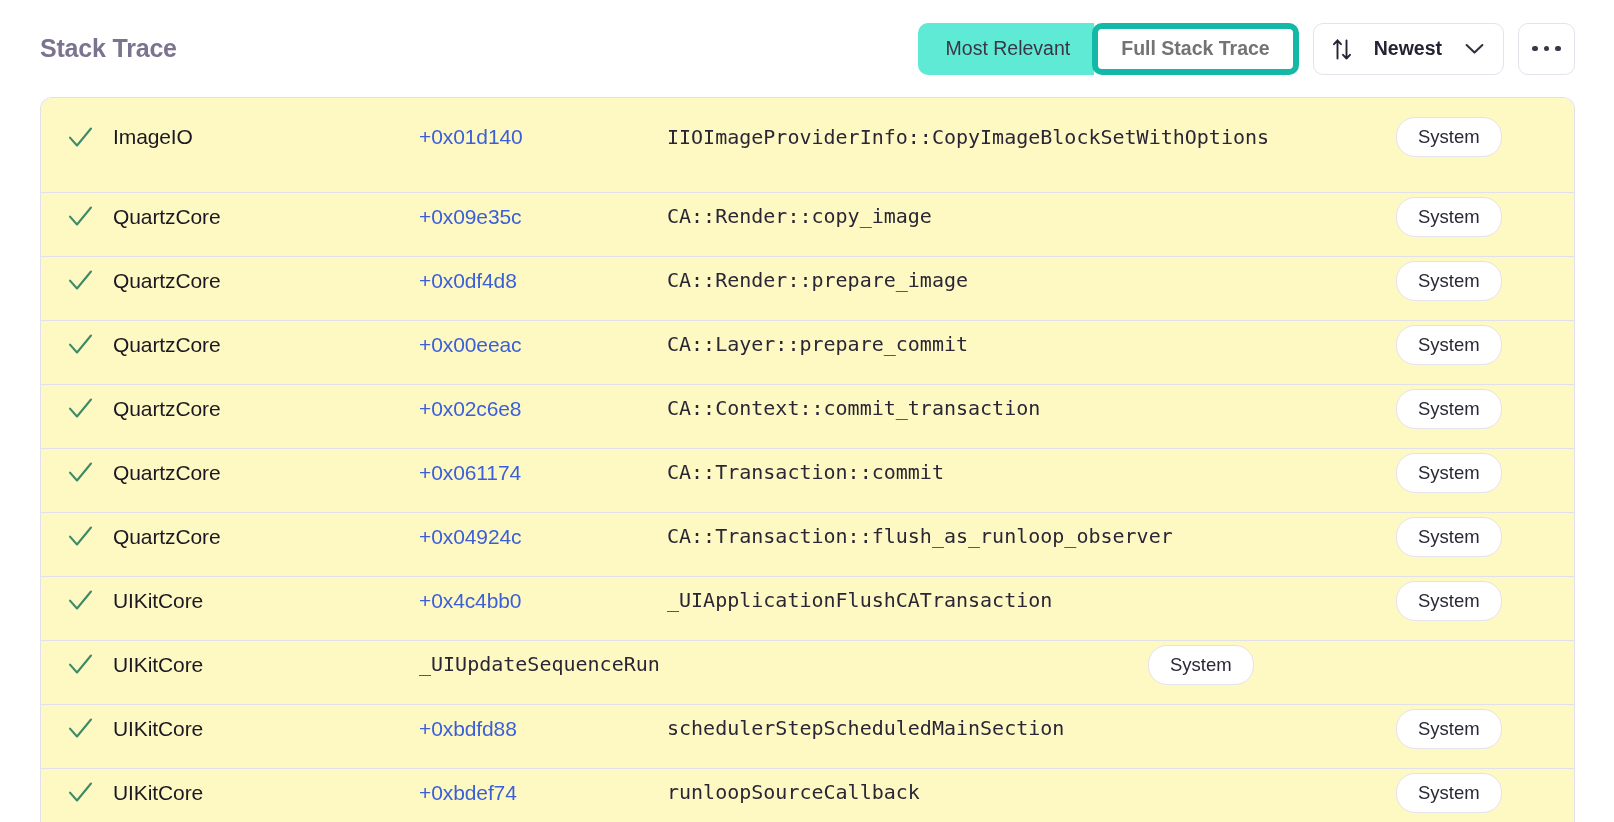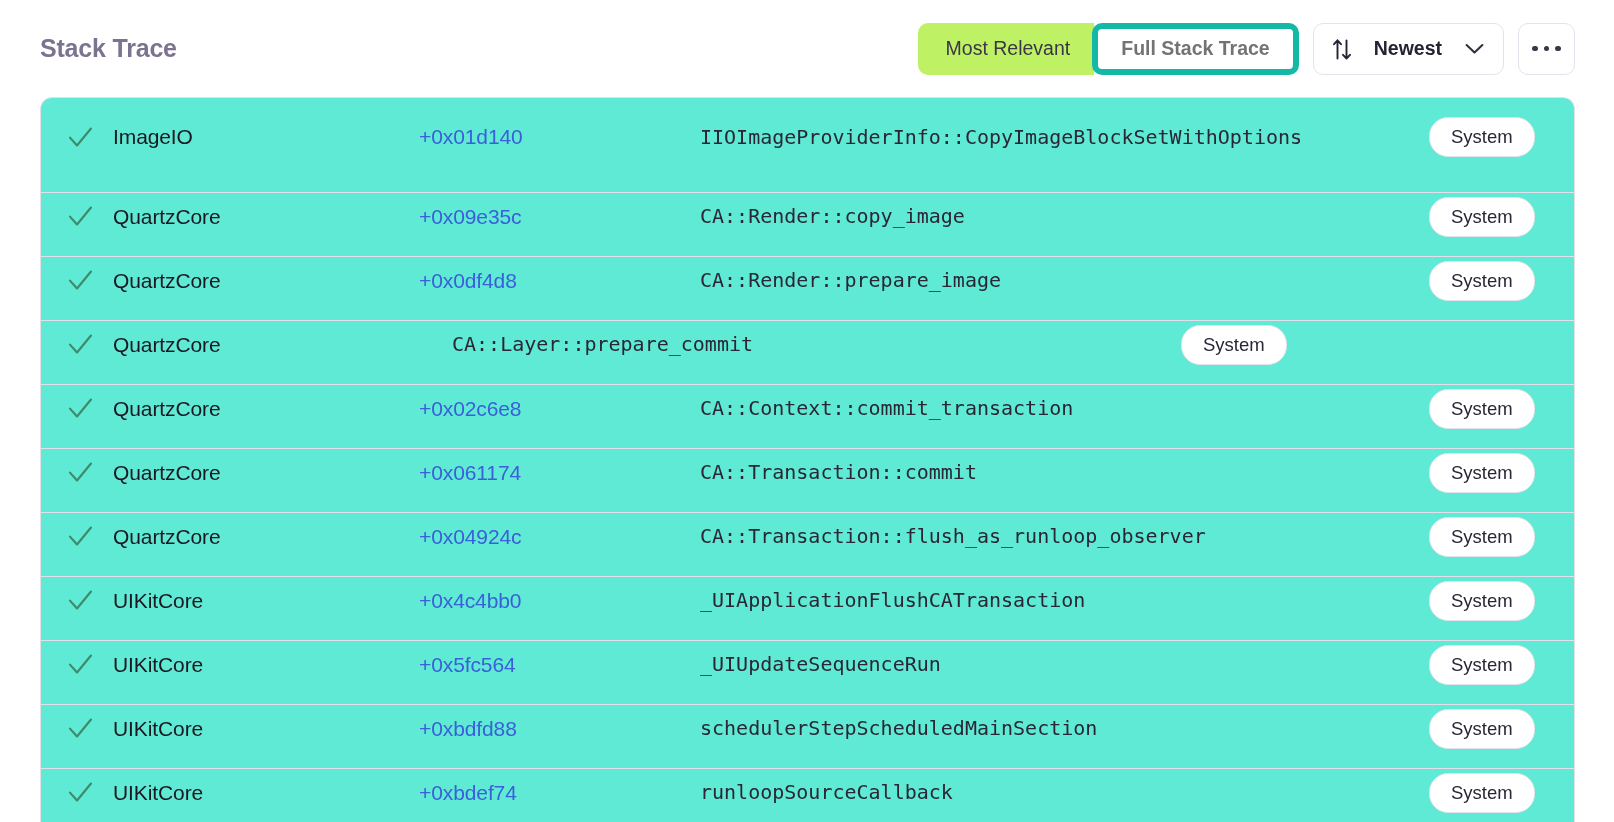--- a/index.html
+++ b/index.html
@@ -56,21 +56,21 @@
   .seg-btn {
     box-sizing: border-box;
     height: 52px;
     display: flex;
     align-items: center;
     justify-content: center;
     padding: 0 24px;
     font-size: 19.5px;
     line-height: 1;
     border: 2px solid transparent;
-    background: #bef264;
+    background: #5eead4;
     color: #3a3645;
     font-weight: 400;
     white-space: nowrap;
   }
   .seg-btn.first {
     border-top-left-radius: 10px;
     border-bottom-left-radius: 10px;
     padding-left: 26px;
     padding-right: 22px;
   }
@@ -141,21 +141,21 @@
     border-radius: 12px 12px 0 0;
     overflow: hidden;
     background: #f8f9fb;
     height: 725px;
     box-sizing: border-box;
   }
 
   .row {
     display: flex;
     align-items: center;
-    background: #5eead4;
+    background: #fef9c3;
     border-bottom: 1.5px solid #e2e0ea;
     box-sizing: border-box;
     min-height: 64px;
     padding: 0 16px 16px 0;
   }
   .row.tall { min-height: 95px; }
 
   .cell-check {
     width: 72px;
     flex: 0 0 72px;
@@ -189,21 +189,20 @@
 
   .cell-symbol {
     flex: 1 1 auto;
     font-family: "DejaVu Sans Mono", monospace;
     font-size: 20px;
     line-height: 31px;
     color: #2a2635;
     padding-right: 24px;
     word-break: break-all;
     max-width: 705px;
-    margin-left: 33px;
   }
 
   .cell-tag {
     flex: 0 0 auto;
     display: flex;
     justify-content: flex-end;
     padding-right: 8px;
   }
   .tag {
     display: inline-flex;
@@ -307,20 +306,21 @@
       </div>
       <div class="row">
         <div class="cell-check">
           <span class="check">
             <svg width="27" height="27" viewBox="0 0 27 27" fill="none" aria-hidden="true">
               <path d="M3 13.6L10 21.5L24 4.5" stroke="currentColor" stroke-width="2.1" stroke-linecap="round" stroke-linejoin="round"></path>
             </svg>
           </span>
         </div>
         <div class="cell-module">QuartzCore</div>
+        <div class="cell-offset">+0x00eeac</div>
         <div class="cell-symbol">CA::Layer::prepare_commit</div>
         <div class="cell-tag">
           <span class="tag">System</span>
         </div>
       </div>
       <div class="row">
         <div class="cell-check">
           <span class="check">
             <svg width="27" height="27" viewBox="0 0 27 27" fill="none" aria-hidden="true">
               <path d="M3 13.6L10 21.5L24 4.5" stroke="currentColor" stroke-width="2.1" stroke-linecap="round" stroke-linejoin="round"></path>
@@ -381,21 +381,20 @@
       </div>
       <div class="row">
         <div class="cell-check">
           <span class="check">
             <svg width="27" height="27" viewBox="0 0 27 27" fill="none" aria-hidden="true">
               <path d="M3 13.6L10 21.5L24 4.5" stroke="currentColor" stroke-width="2.1" stroke-linecap="round" stroke-linejoin="round"></path>
             </svg>
           </span>
         </div>
         <div class="cell-module">UIKitCore</div>
-        <div class="cell-offset">+0x5fc564</div>
         <div class="cell-symbol">_UIUpdateSequenceRun</div>
         <div class="cell-tag">
           <span class="tag">System</span>
         </div>
       </div>
       <div class="row">
         <div class="cell-check">
           <span class="check">
             <svg width="27" height="27" viewBox="0 0 27 27" fill="none" aria-hidden="true">
               <path d="M3 13.6L10 21.5L24 4.5" stroke="currentColor" stroke-width="2.1" stroke-linecap="round" stroke-linejoin="round"></path>

